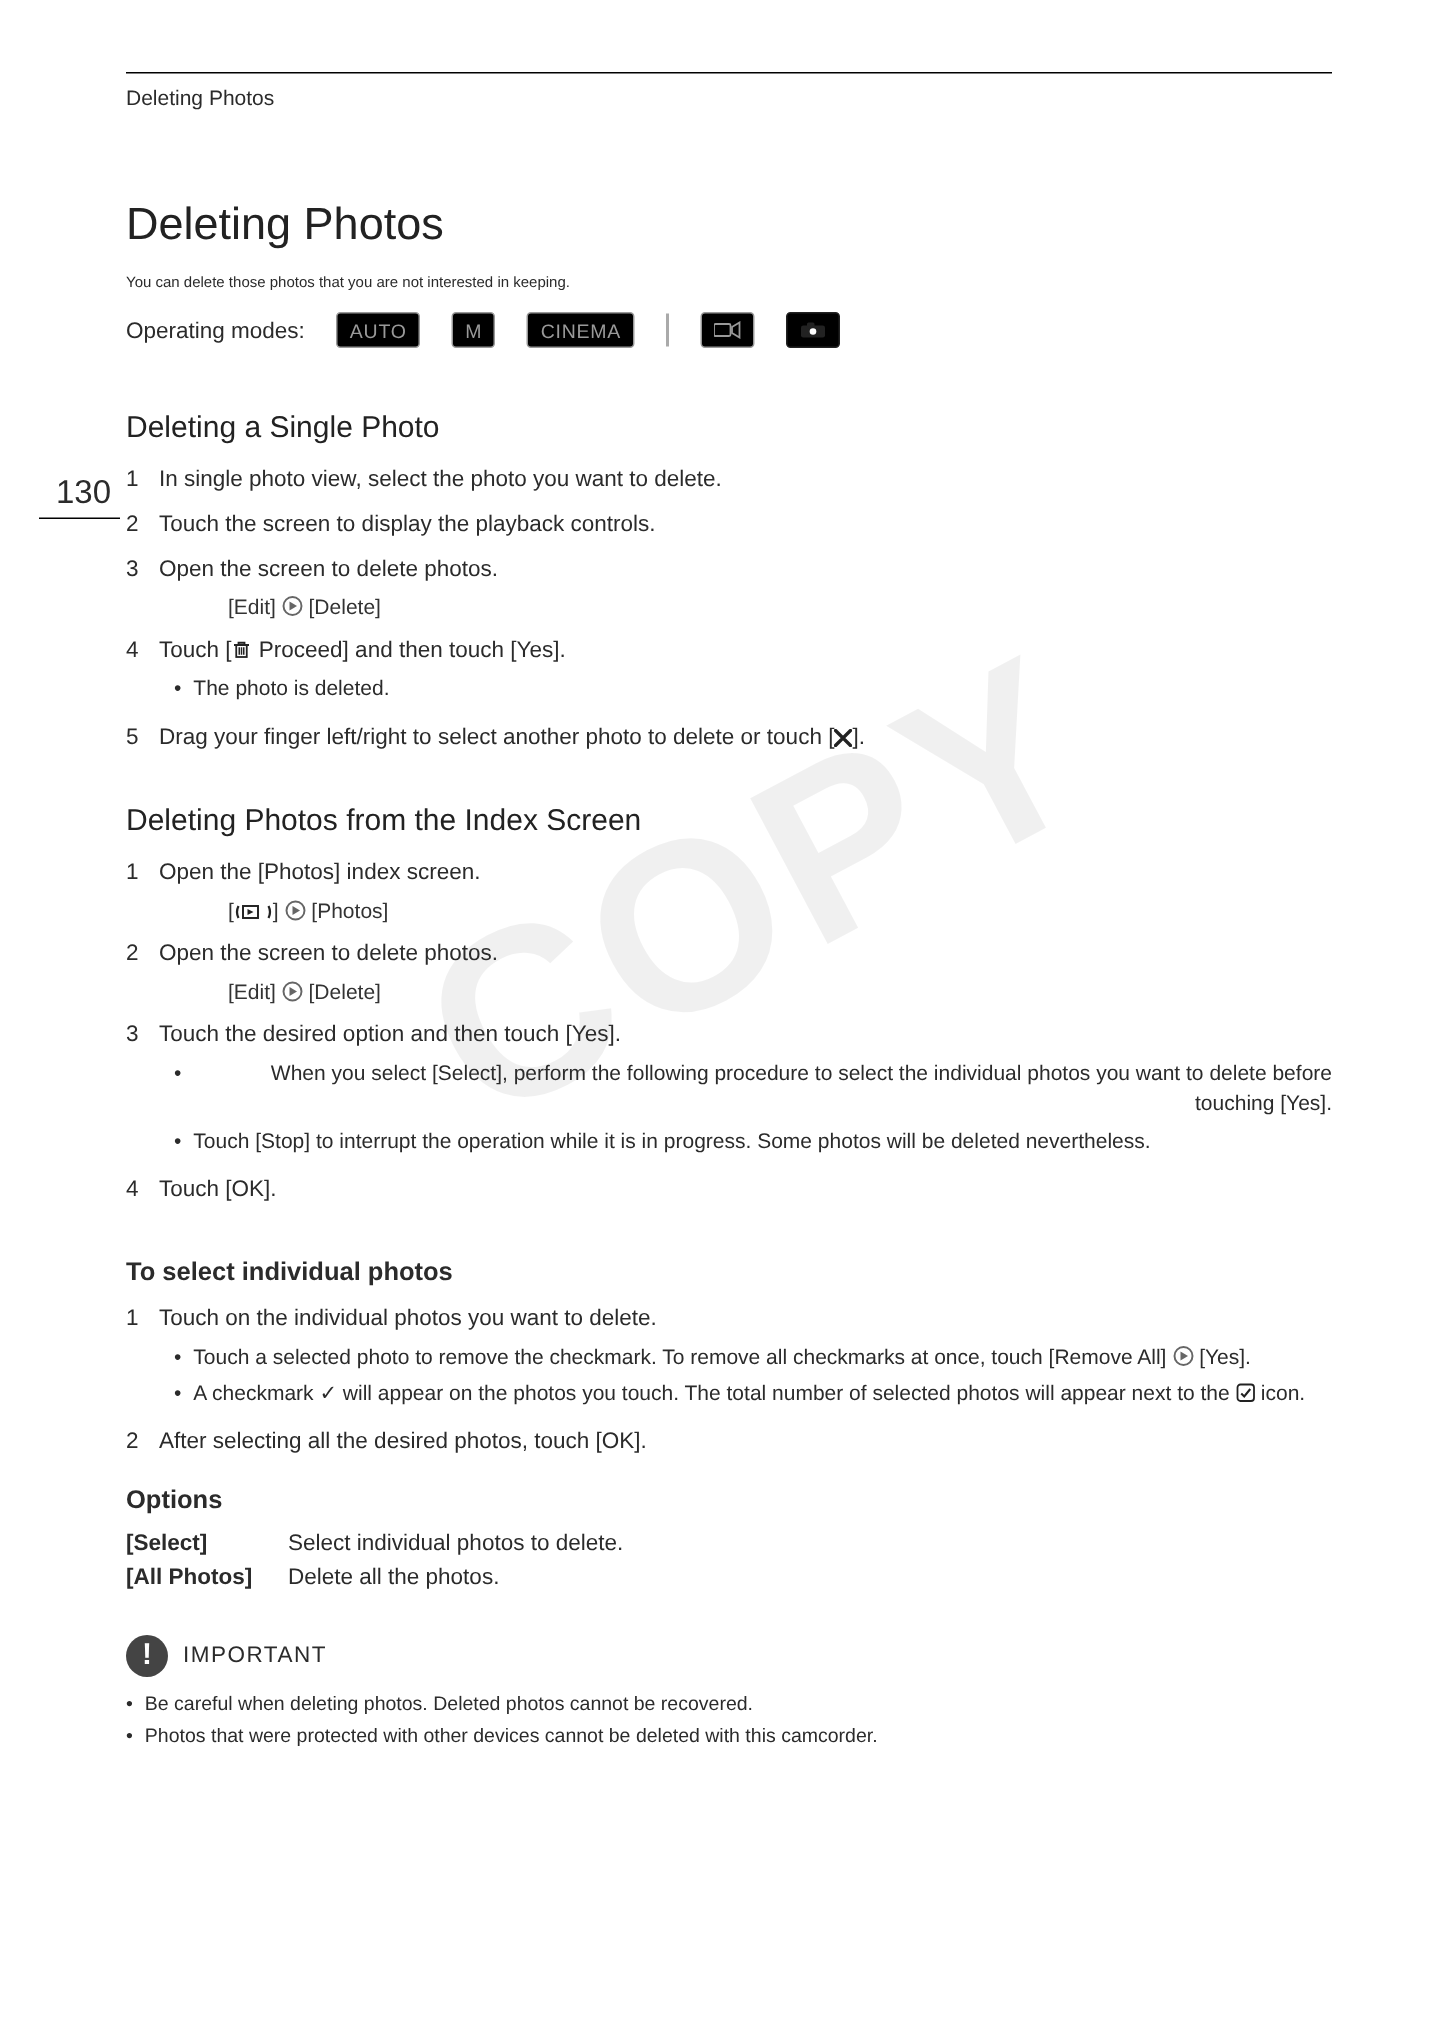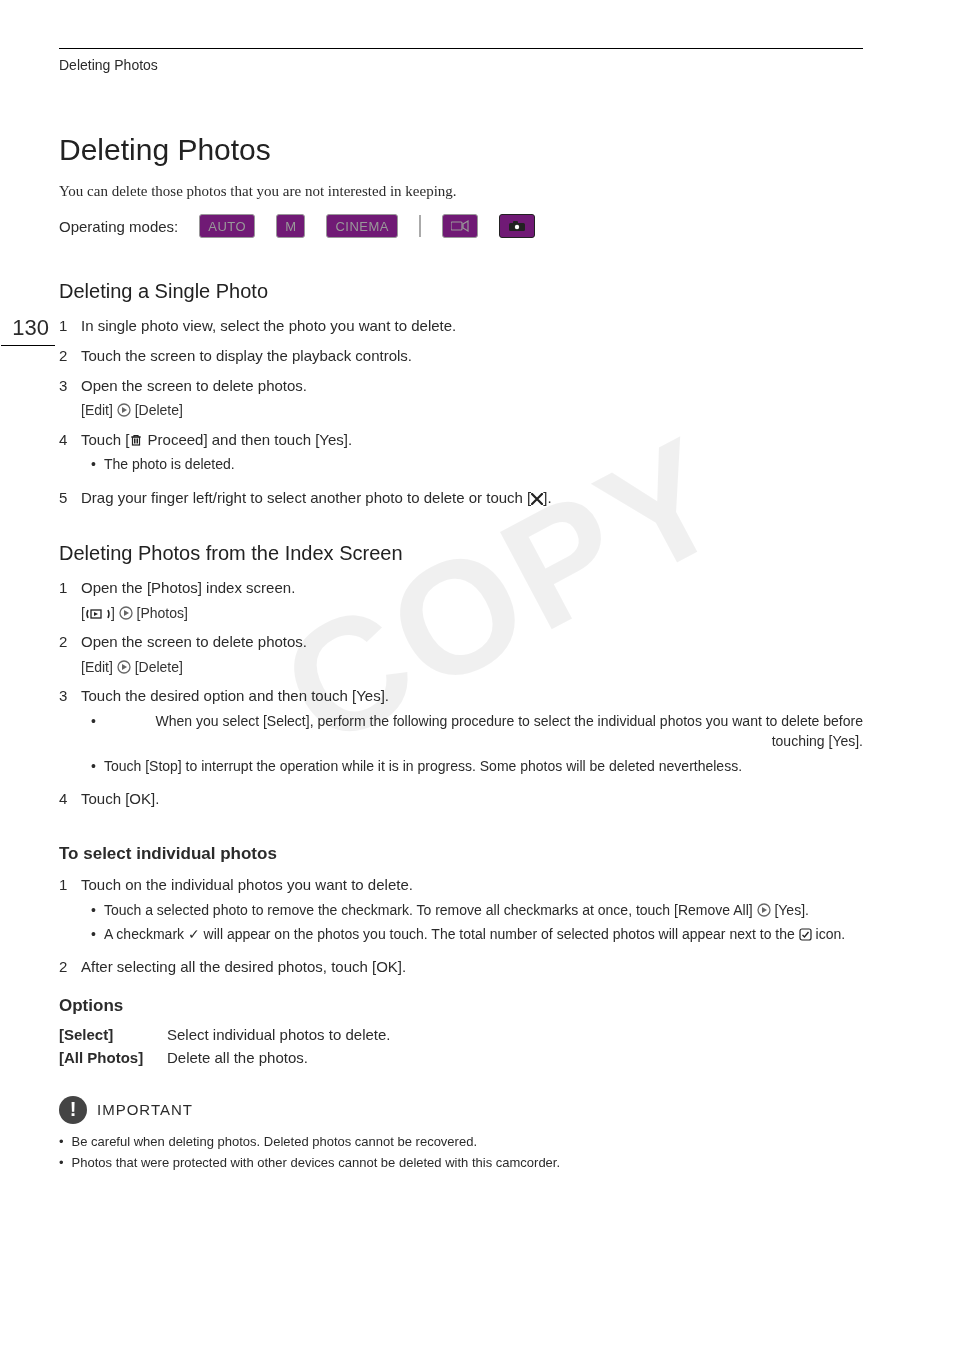--- a/index.html
+++ b/index.html
@@ -6,62 +6,61 @@
   body {
     font-family: "Helvetica Neue", Helvetica, Arial, sans-serif;
     color: #2b2b2b;
     background: #fff;
     width: 954px;
     height: 1352px;
     position: relative;
   }
   .page {
     position: absolute;
-    left: 59px;
+    left: 84px;
     top: 48px;
     width: 804px;
   }
   .rule {
     border-top: 1px solid #000;
     height: 0;
     margin-bottom: 8px;
   }
   .header-small {
     font-size: 14px;
     margin-bottom: 60px;
   }
   .h1 {
     font-size: 30px;
     font-weight: 400;
     margin-bottom: 16px;
     color: #222;
   }
   .intro {
-    font-size: 15px;
+    font-size: 10px;
     margin-bottom: 14px;
-    font-family: Liberation Serif, serif;
   }
   .modes-row {
     display: flex;
     align-items: center;
     gap: 21px;
     margin-bottom: 42px;
     font-size: 15px;
   }
   .mode-box {
     display: inline-flex;
     align-items: center;
     justify-content: center;
     border: 1px solid #999;
     border-radius: 3px;
     height: 24px;
     padding: 0 8px;
     font-size: 13px;
     color: #999;
-    background: #701a75;
+    background: #000000;
     letter-spacing: 0.5px;
   }
   .mode-box.active {
     border-color: #222;
     color: #222;
   }
   .mode-sep {
     width: 2px;
     height: 22px;
     background: #aaa;
@@ -91,20 +90,21 @@
     font-size: 15px;
     line-height: 1.45;
   }
   .step-line { display: flex; gap: 10px; }
   .step-num { width: 12px; flex-shrink: 0; }
   .step-body { flex: 1; }
   .sub {
     margin-top: 4px;
     font-size: 14px;
     color: #333;
+    margin-left: 46px;
   }
   .bullets {
     list-style: none;
     margin-top: 4px;
   }
   .bullets li {
     display: flex;
     gap: 8px;
     margin-left: 10px;
     margin-bottom: 4px;

